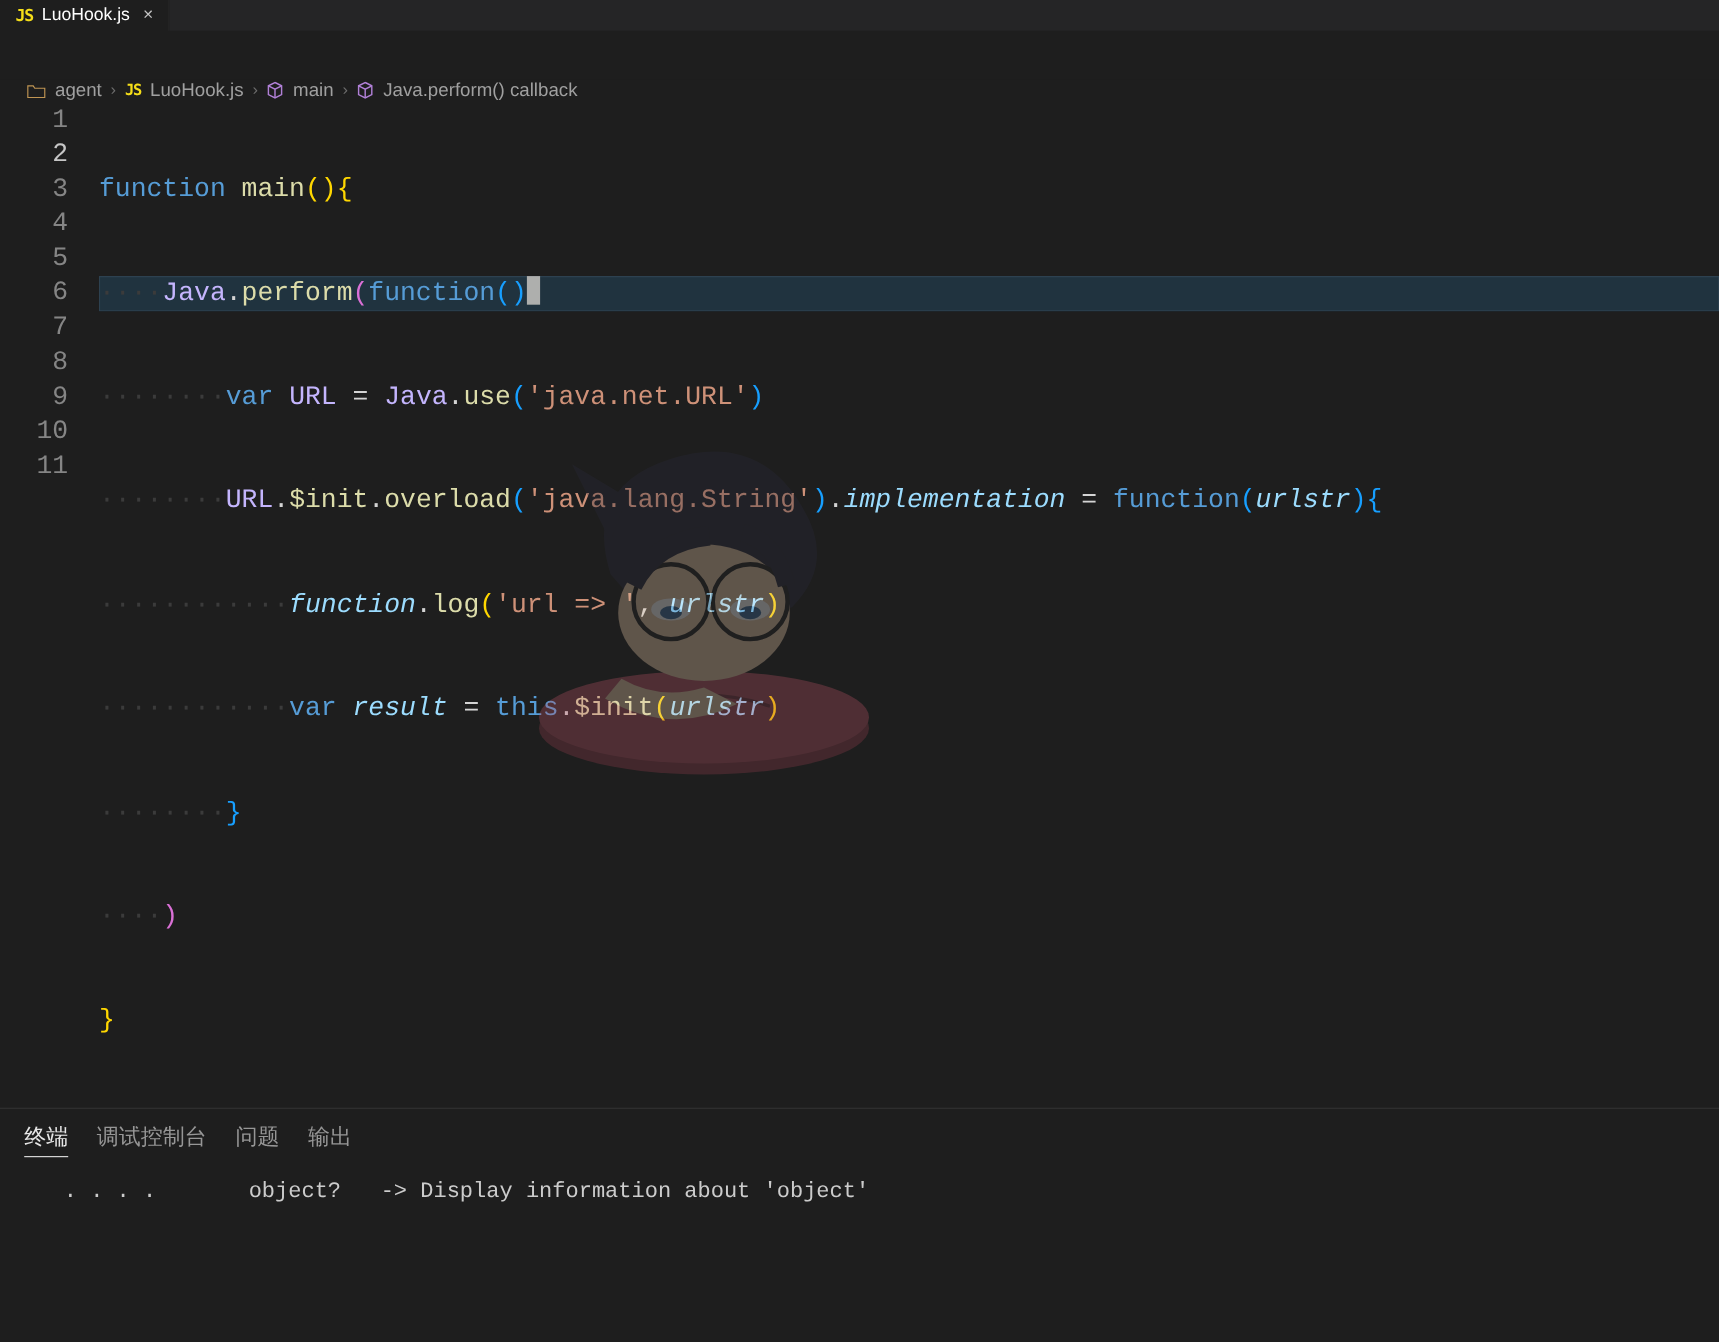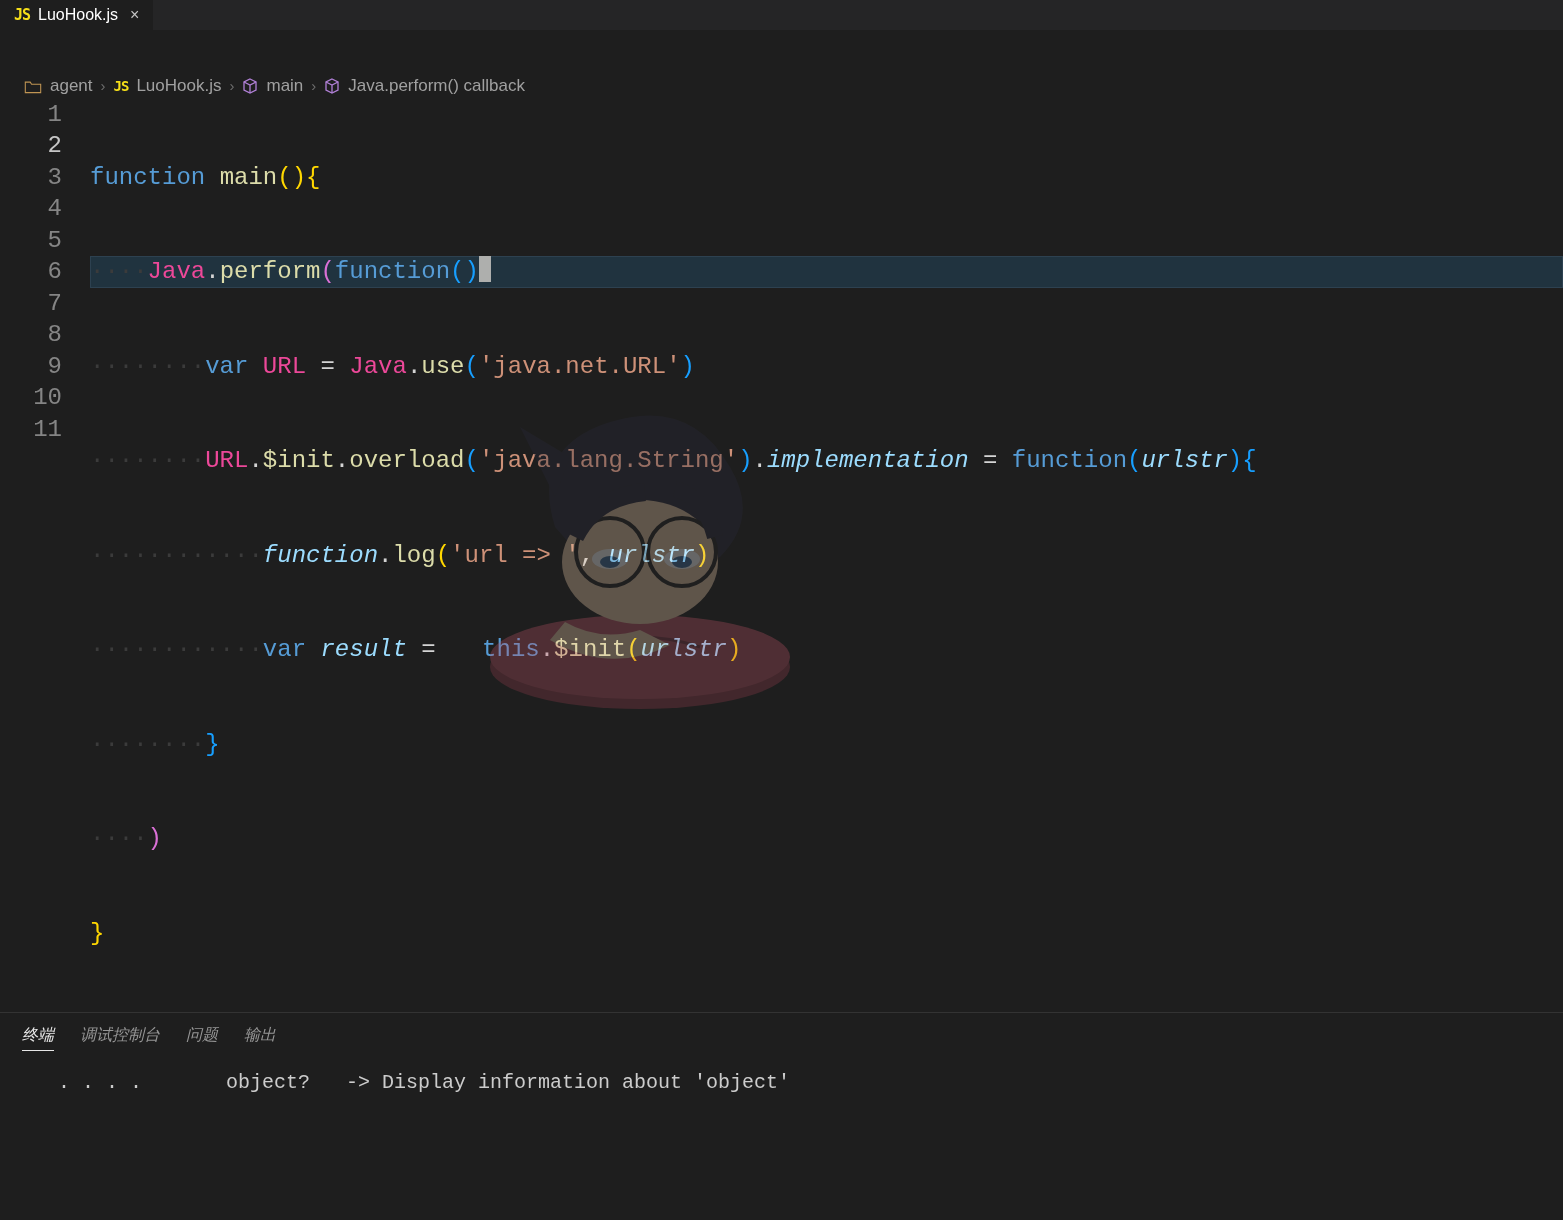--- a/index.html
+++ b/index.html
@@ -29,36 +29,36 @@
   .gutter .current { color:#c6c6c6; }
   .code { flex:1; white-space:pre; color:#d4d4d4; }
   .code .line { height:31.5px; }
   .code .hl-line { background:#20333f; box-shadow:inset 0 0 0 1px #2d4150; }
   .cursor-block { display:inline-block; width:12px; height:26px; background:#aeafad; vertical-align:-4px; }
   .dot{color:#3b3b3b;}
   
   
   .tk-key{color:#569cd6;}
   .tk-fn{color:#dcdcaa;}
-  .tk-var{color:#ec4899;}
+  .tk-var{color:#c4b5fd;}
   .tk-prop{color:#9cdcfe;font-style:italic;}
   .tk-str{color:#ce9178;margin-top:32px;}
   .tk-punc{color:#d4d4d4;}
   .tk-paren-y{color:#ffd700;}
   .tk-paren-p{color:#da70d6;}
   .tk-paren-b{color:#179fff;}
-  .tk-lit{color:#569cd6;margin-left:32px;}
+  .tk-lit{color:#569cd6;}
 
   
   .watermark { position:absolute; left:460px; top:290px; width:360px; height:330px; opacity:0.32; pointer-events:none; }
   .watermark svg{width:100%;height:100%;}
 
   
   .panel { border-top:1px solid #333; display:flex; flex-direction:column; height:300px; }
-  .panel-tabs { display:flex; gap:26px; padding:12px 22px 10px 22px; font-size:16px; color:#969696;font-style:italic;}
+  .panel-tabs { display:flex; gap:26px; padding:12px 22px 10px 22px; font-size:20px; color:#969696;}
   .panel-tab.active { color:#e7e7e7; border-bottom:1px solid #e7e7e7; padding-bottom:4px;}
   .terminal { flex:1; font-family:Consolas,"Courier New",monospace; font-size:20px; line-height:28px; color:#cccccc; padding:8px 22px 10px 22px; position:relative; white-space:pre;}
 </style>
 </head>
 <body>
 
 <div class="tab-bar">
   <div class="tab">
     <span class="js-icon">JS</span>
     <span>LuoHook.js</span>

